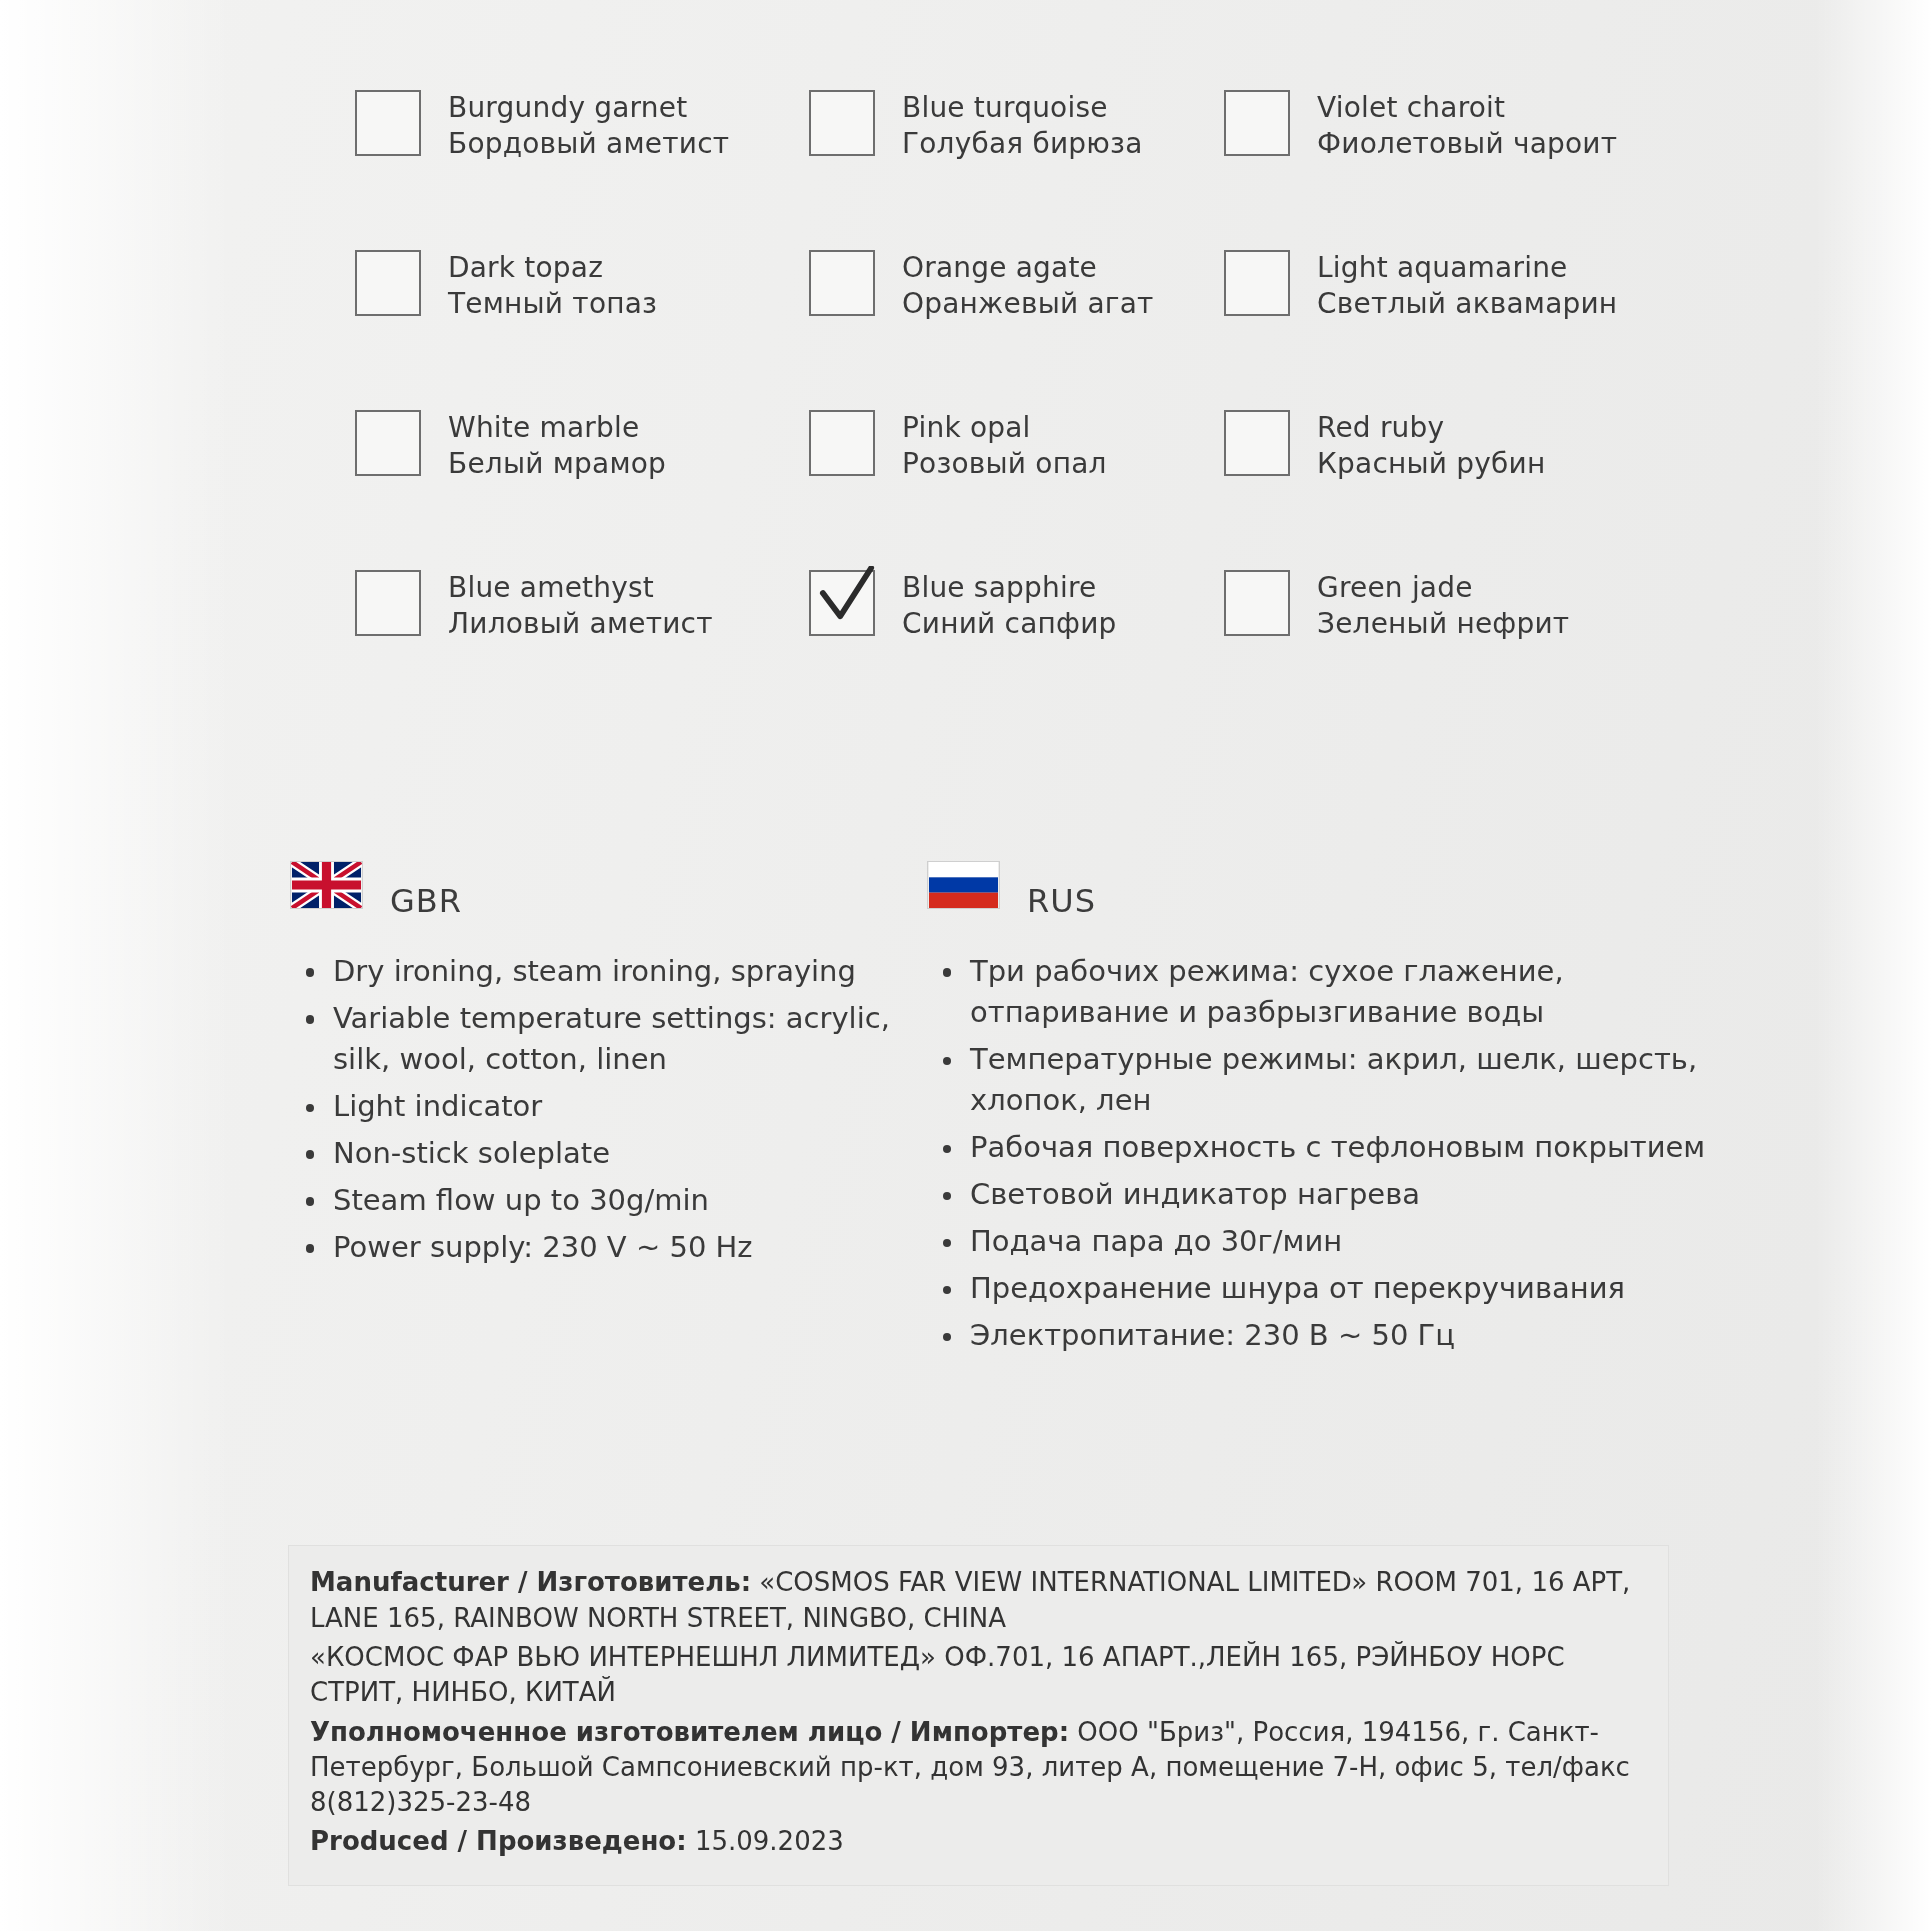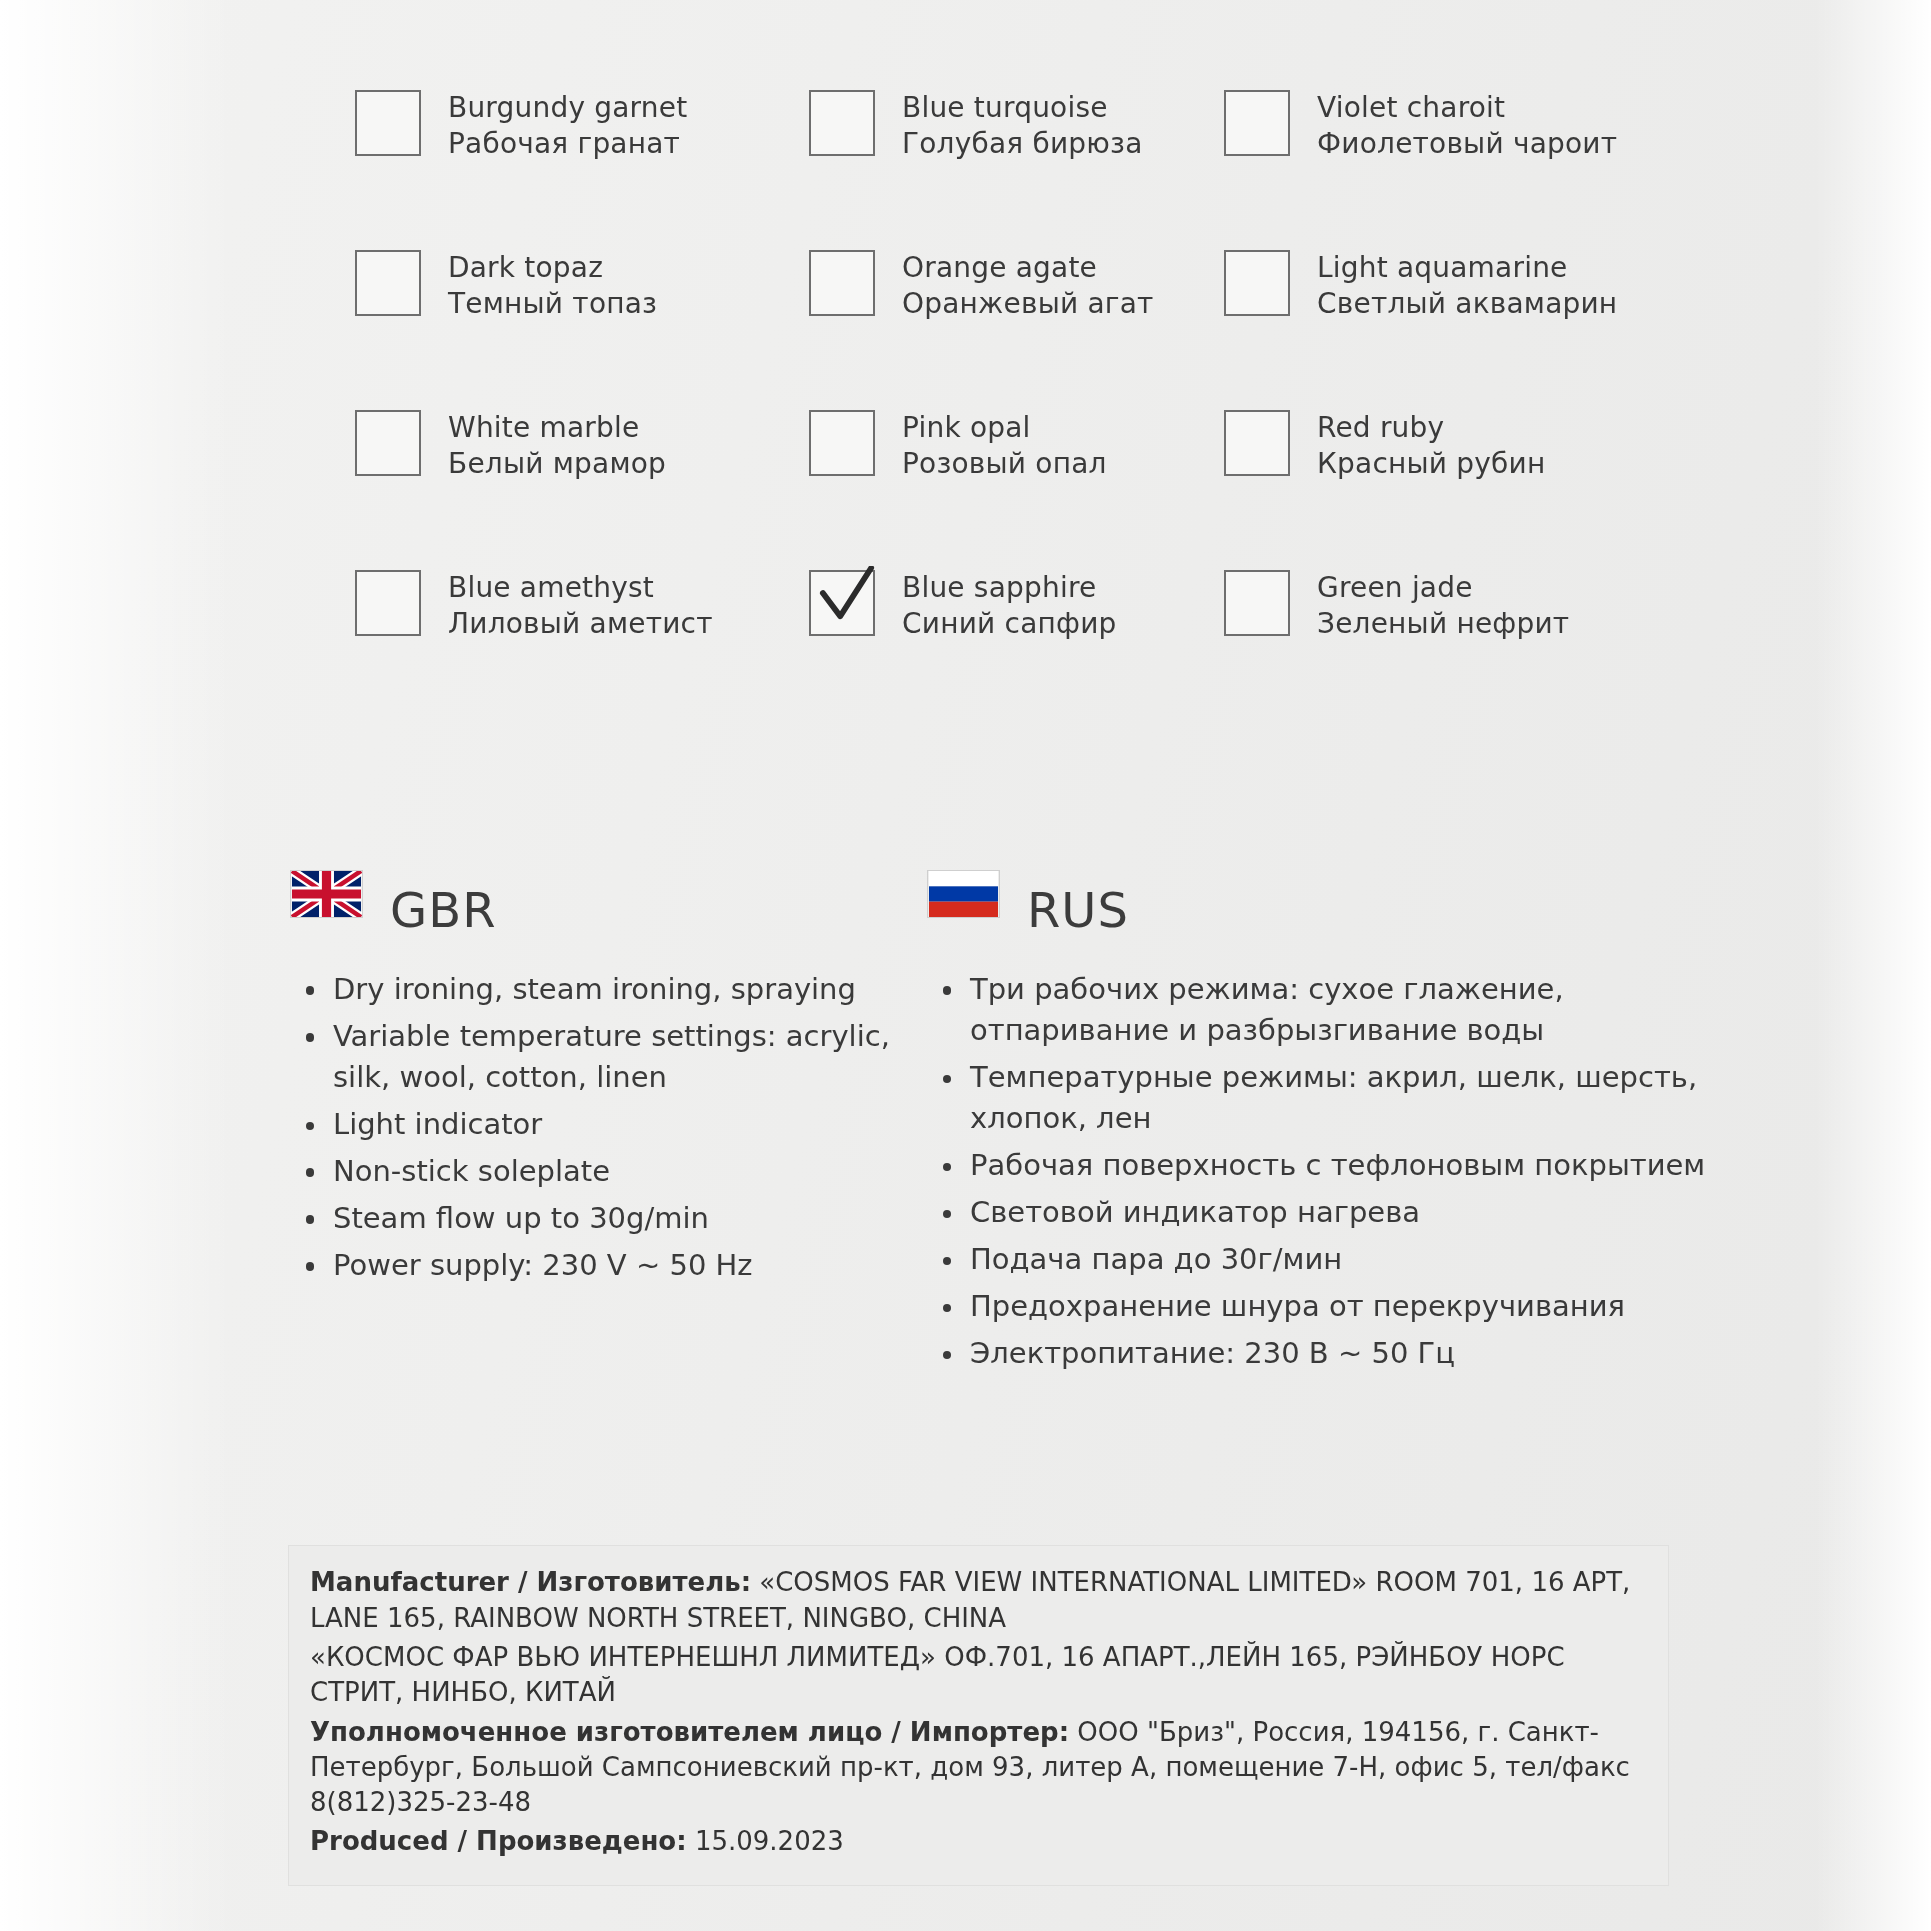--- a/index.html
+++ b/index.html
@@ -112,21 +112,21 @@
   .flag {
     width: 73px;
     height: 48px;
     border: 1px solid #cfcfcf;
     box-sizing: border-box;
     position: relative;
     overflow: hidden;
     flex: 0 0 auto;
   }
   .lang-name {
-    font-size: 48px;
+    font-size: 32px;
     color: #3c3c3c;
     letter-spacing: 1px;
     margin-top: 32px;
   }
   ul.feat-list {
     list-style: none;
     margin: 8px;
     padding: 0;
   }
   ul.feat-list li {
@@ -175,21 +175,21 @@
 <body>
 
 <div class="page">
 
   <div class="colors-grid">
 
     <div class="color-item">
       <div class="checkbox"></div>
       <div class="color-labels">
         <div class="color-en">Burgundy garnet</div>
-        <div class="color-ru">Рабочая гранат</div>
+        <div class="color-ru">Бордовый аметист</div>
       </div>
     </div>
 
     <div class="color-item">
       <div class="checkbox"></div>
       <div class="color-labels">
         <div class="color-en">Blue turquoise</div>
         <div class="color-ru">Голубая бирюза</div>
       </div>
     </div>

